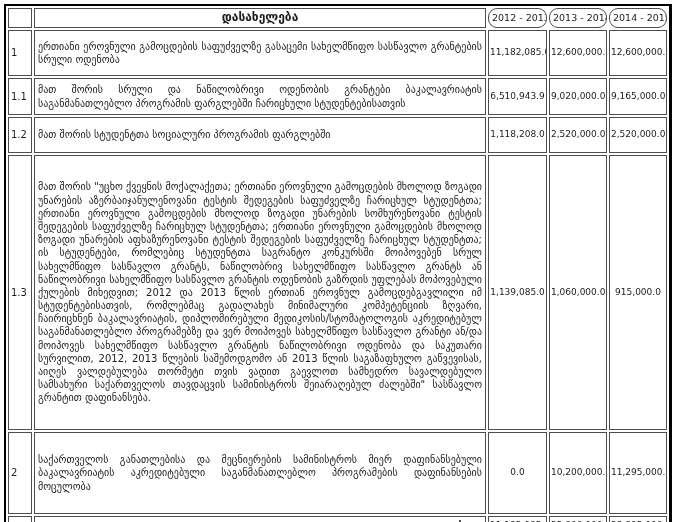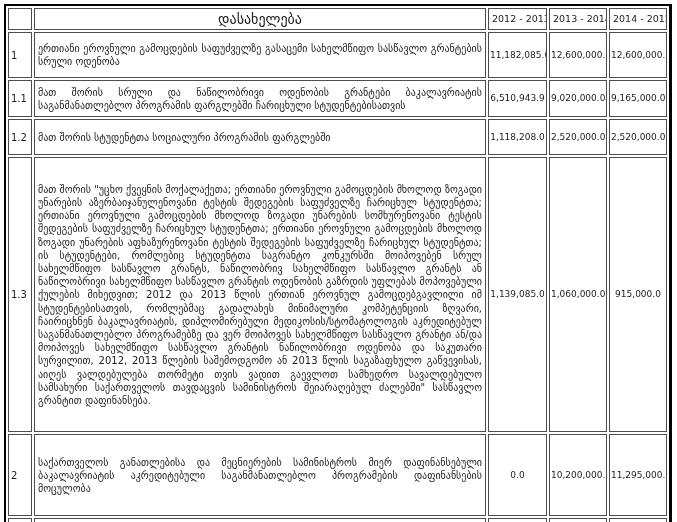--- a/index.html
+++ b/index.html
@@ -21,22 +21,22 @@
     vertical-align: middle;
     padding: 1px 3px;
     font-size: 10px;
     line-height: 1.32;
     background: #ffffff;
     overflow: hidden;
   }
   td.num  { text-align: left; padding: 1px 2px; }
   td.name { text-align: justify; }
   td.val  { text-align: center; font-size: 9px; padding: 1px 1px; white-space: nowrap; }
-  td.colhead  { text-align: center; font-weight: normal; font-size: 14px; }
-  td.yearhead { text-align: center; font-size: 9.5px; white-space: nowrap; }
+  td.colhead  { text-align: center; font-weight: bold; font-size: 12px; }
+  td.yearhead { text-align: center; font-size: 9.5px; white-space: nowrap; border-radius: 9px; }
   td.total-label { text-align: right; font-weight: bold; font-size: 10.5px; }
   .bold { font-weight: normal; margin-top: 31px; }
   tr.r-head  { height: 20px; }
   tr.r-1     { height: 46px; }
   tr.r-1-1   { height: 37px; }
   tr.r-1-2   { height: 36px; }
   tr.r-1-3   { height: 275px; }
   tr.r-2     { height: 82px; }
   tr.r-total { height: 20px; }
 </style>

